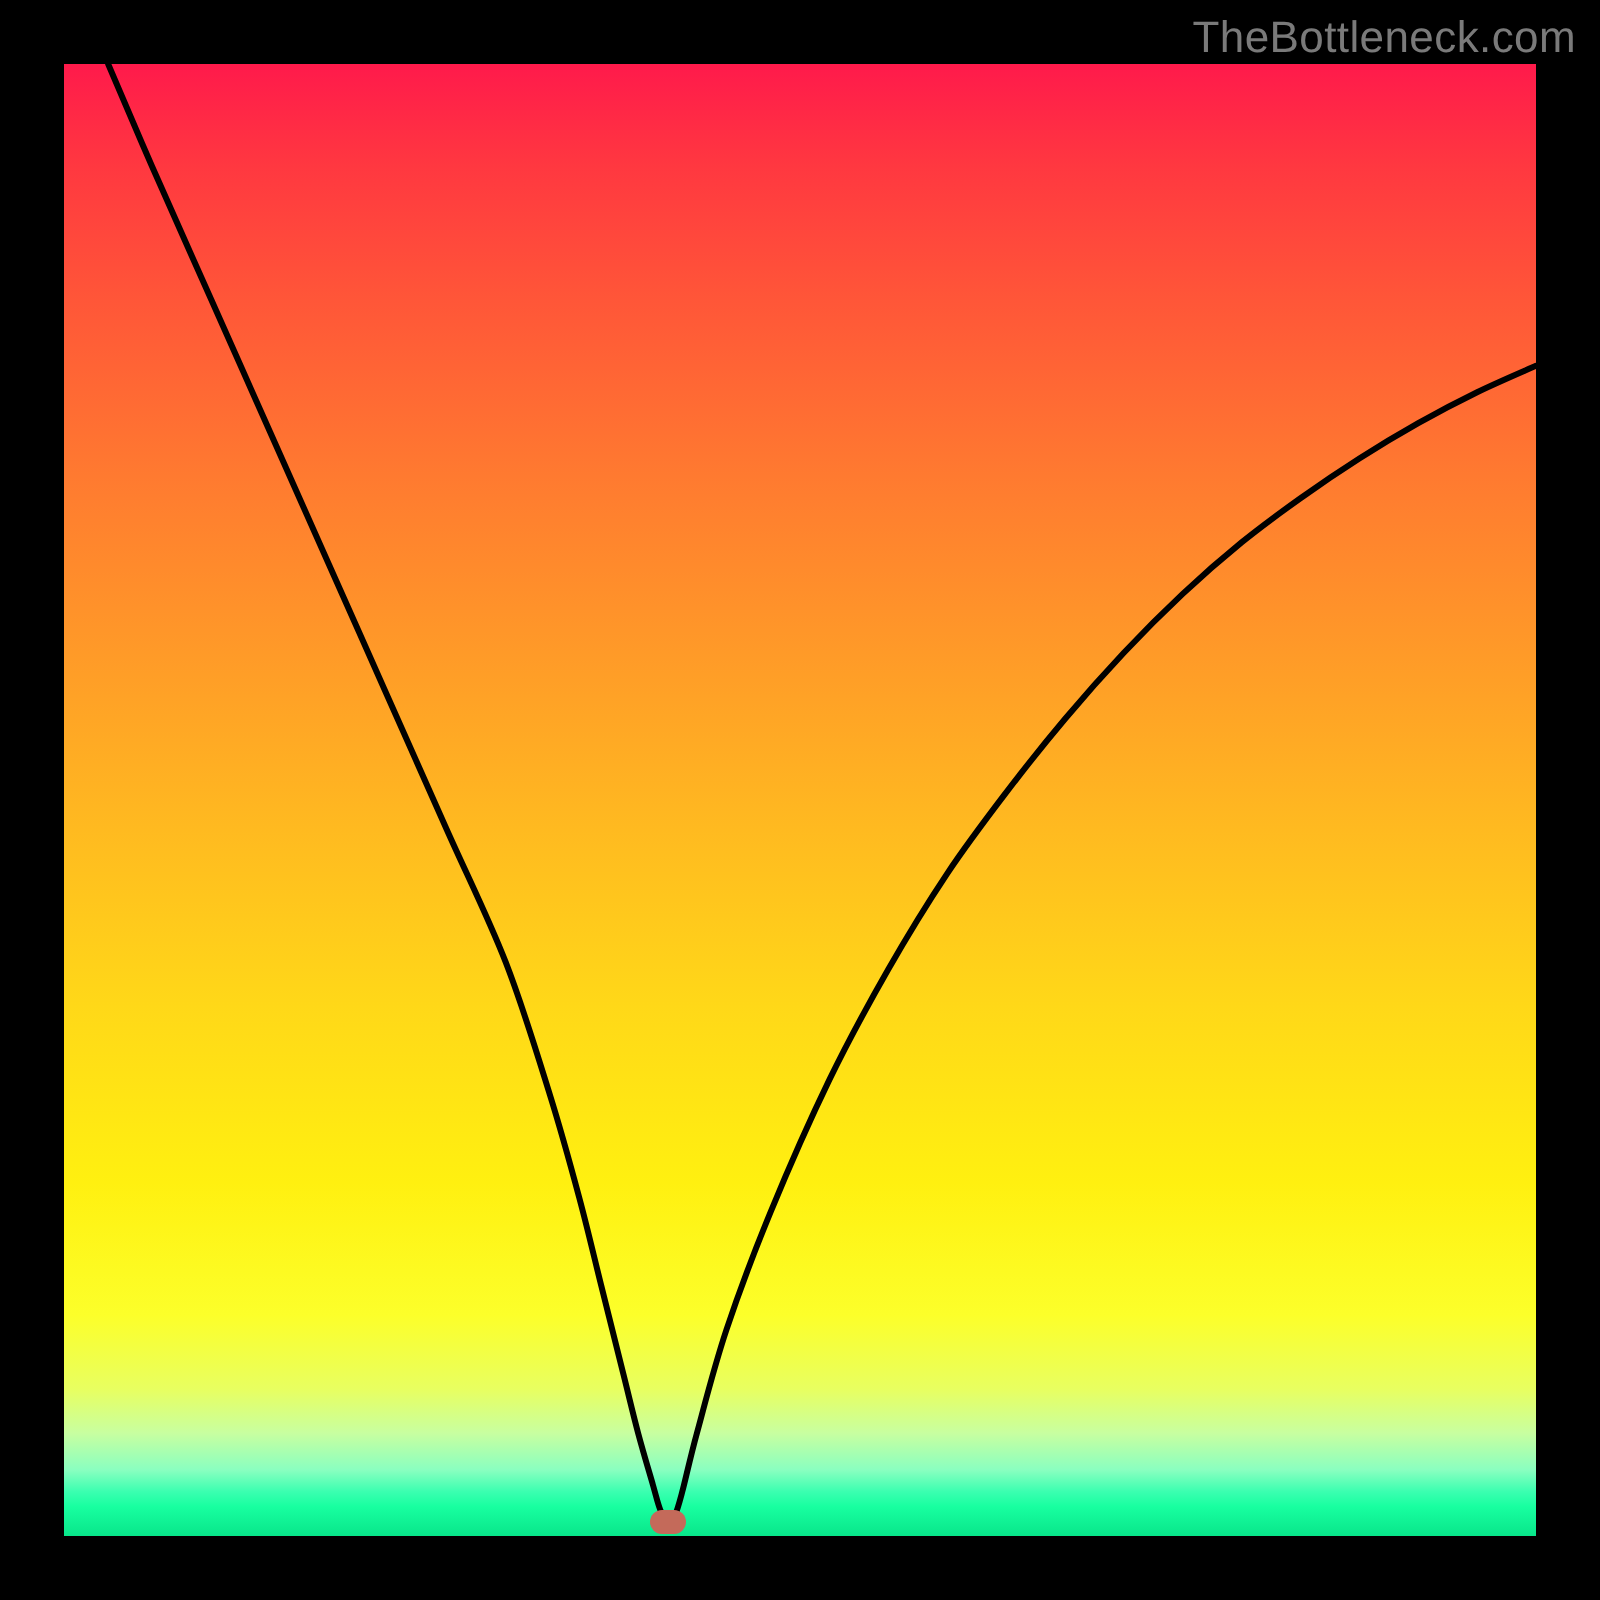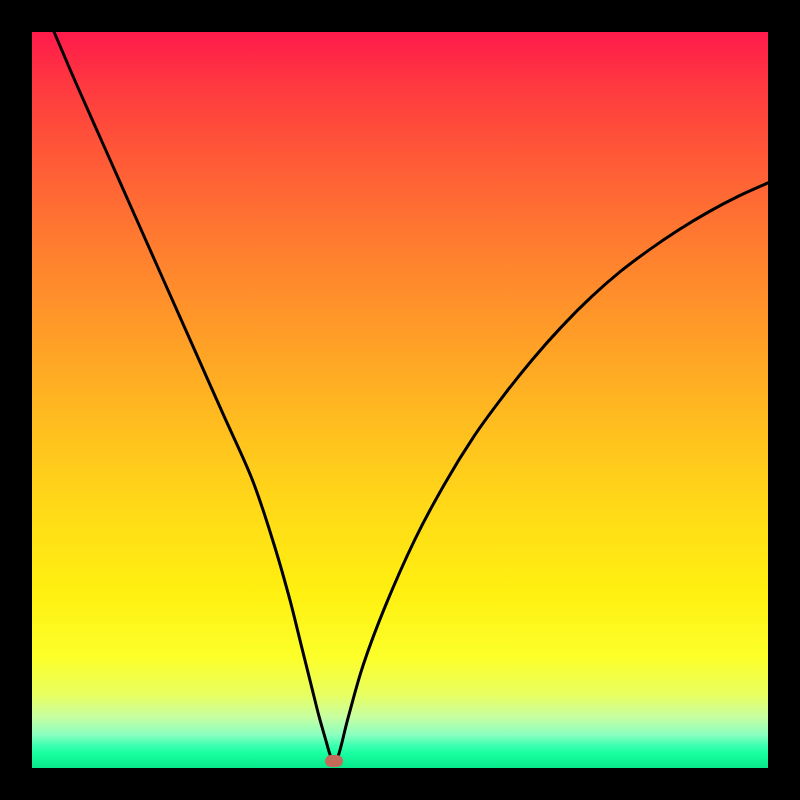--- a/index.html
+++ b/index.html
@@ -66,20 +66,21 @@
     border-radius: 6px;
     background: #c46a5a;
     transform: translate(-50%, -50%);
   }
 </style>
 </head>
 <body>
 
 <div class="frame">
 
+  <div class="watermark">TheBottleneck.com</div>
 
   <div class="plot">
     <svg class="curve" viewBox="0 0 736 736" preserveAspectRatio="none">
       <path id="curve-path" d="M 22.08 0.00 C 25.76 8.59, 35.57 31.89, 44.16 51.52 C 52.75 71.15, 63.79 95.68, 73.60 117.76 C 83.41 139.84, 93.23 161.92, 103.04 184.00 C 112.85 206.08, 122.67 228.16, 132.48 250.24 C 142.29 272.32, 152.11 294.40, 161.92 316.48 C 171.73 338.56, 181.55 360.64, 191.36 382.72 C 201.17 404.80, 212.21 426.88, 220.80 448.96 C 229.39 471.04, 236.75 495.57, 242.88 515.20 C 249.01 534.83, 253.31 550.77, 257.60 566.72 C 261.89 582.67, 264.96 596.16, 268.64 610.88 C 272.32 625.60, 276.61 642.77, 279.68 655.04 C 282.75 667.31, 284.59 675.28, 287.04 684.48 C 289.49 693.68, 292.56 703.86, 294.40 710.24 C 296.24 716.62, 296.85 719.69, 298.08 722.75 C 299.31 725.82, 300.53 728.15, 301.76 728.64 C 302.99 729.13, 304.21 728.15, 305.44 725.70 C 306.67 723.24, 307.28 720.79, 309.12 713.92 C 310.96 707.05, 312.80 697.97, 316.48 684.48 C 320.16 670.99, 325.07 651.36, 331.20 632.96 C 337.33 614.56, 344.69 594.93, 353.28 574.08 C 361.87 553.23, 372.91 528.08, 382.72 507.84 C 392.53 487.60, 402.35 469.81, 412.16 452.64 C 421.97 435.47, 431.79 419.52, 441.60 404.80 C 451.41 390.08, 461.23 377.20, 471.04 364.32 C 480.85 351.44, 490.67 339.17, 500.48 327.52 C 510.29 315.87, 520.11 304.83, 529.92 294.40 C 539.73 283.97, 549.55 274.16, 559.36 264.96 C 569.17 255.76, 578.99 247.17, 588.80 239.20 C 598.61 231.23, 608.43 224.11, 618.24 217.12 C 628.05 210.13, 637.87 203.50, 647.68 197.25 C 657.49 190.99, 667.31 185.10, 677.12 179.58 C 686.93 174.06, 696.75 168.91, 706.56 164.13 C 716.37 159.34, 731.09 153.09, 736.00 150.88" fill="none" stroke="#000" stroke-width="3" stroke-linejoin="round" stroke-linecap="round"></path>
     </svg>
     <div class="minpoint" id="minpoint" style="left: 301.76px; top: 728.64px;"></div>
   </div>
 
 </div>
 

